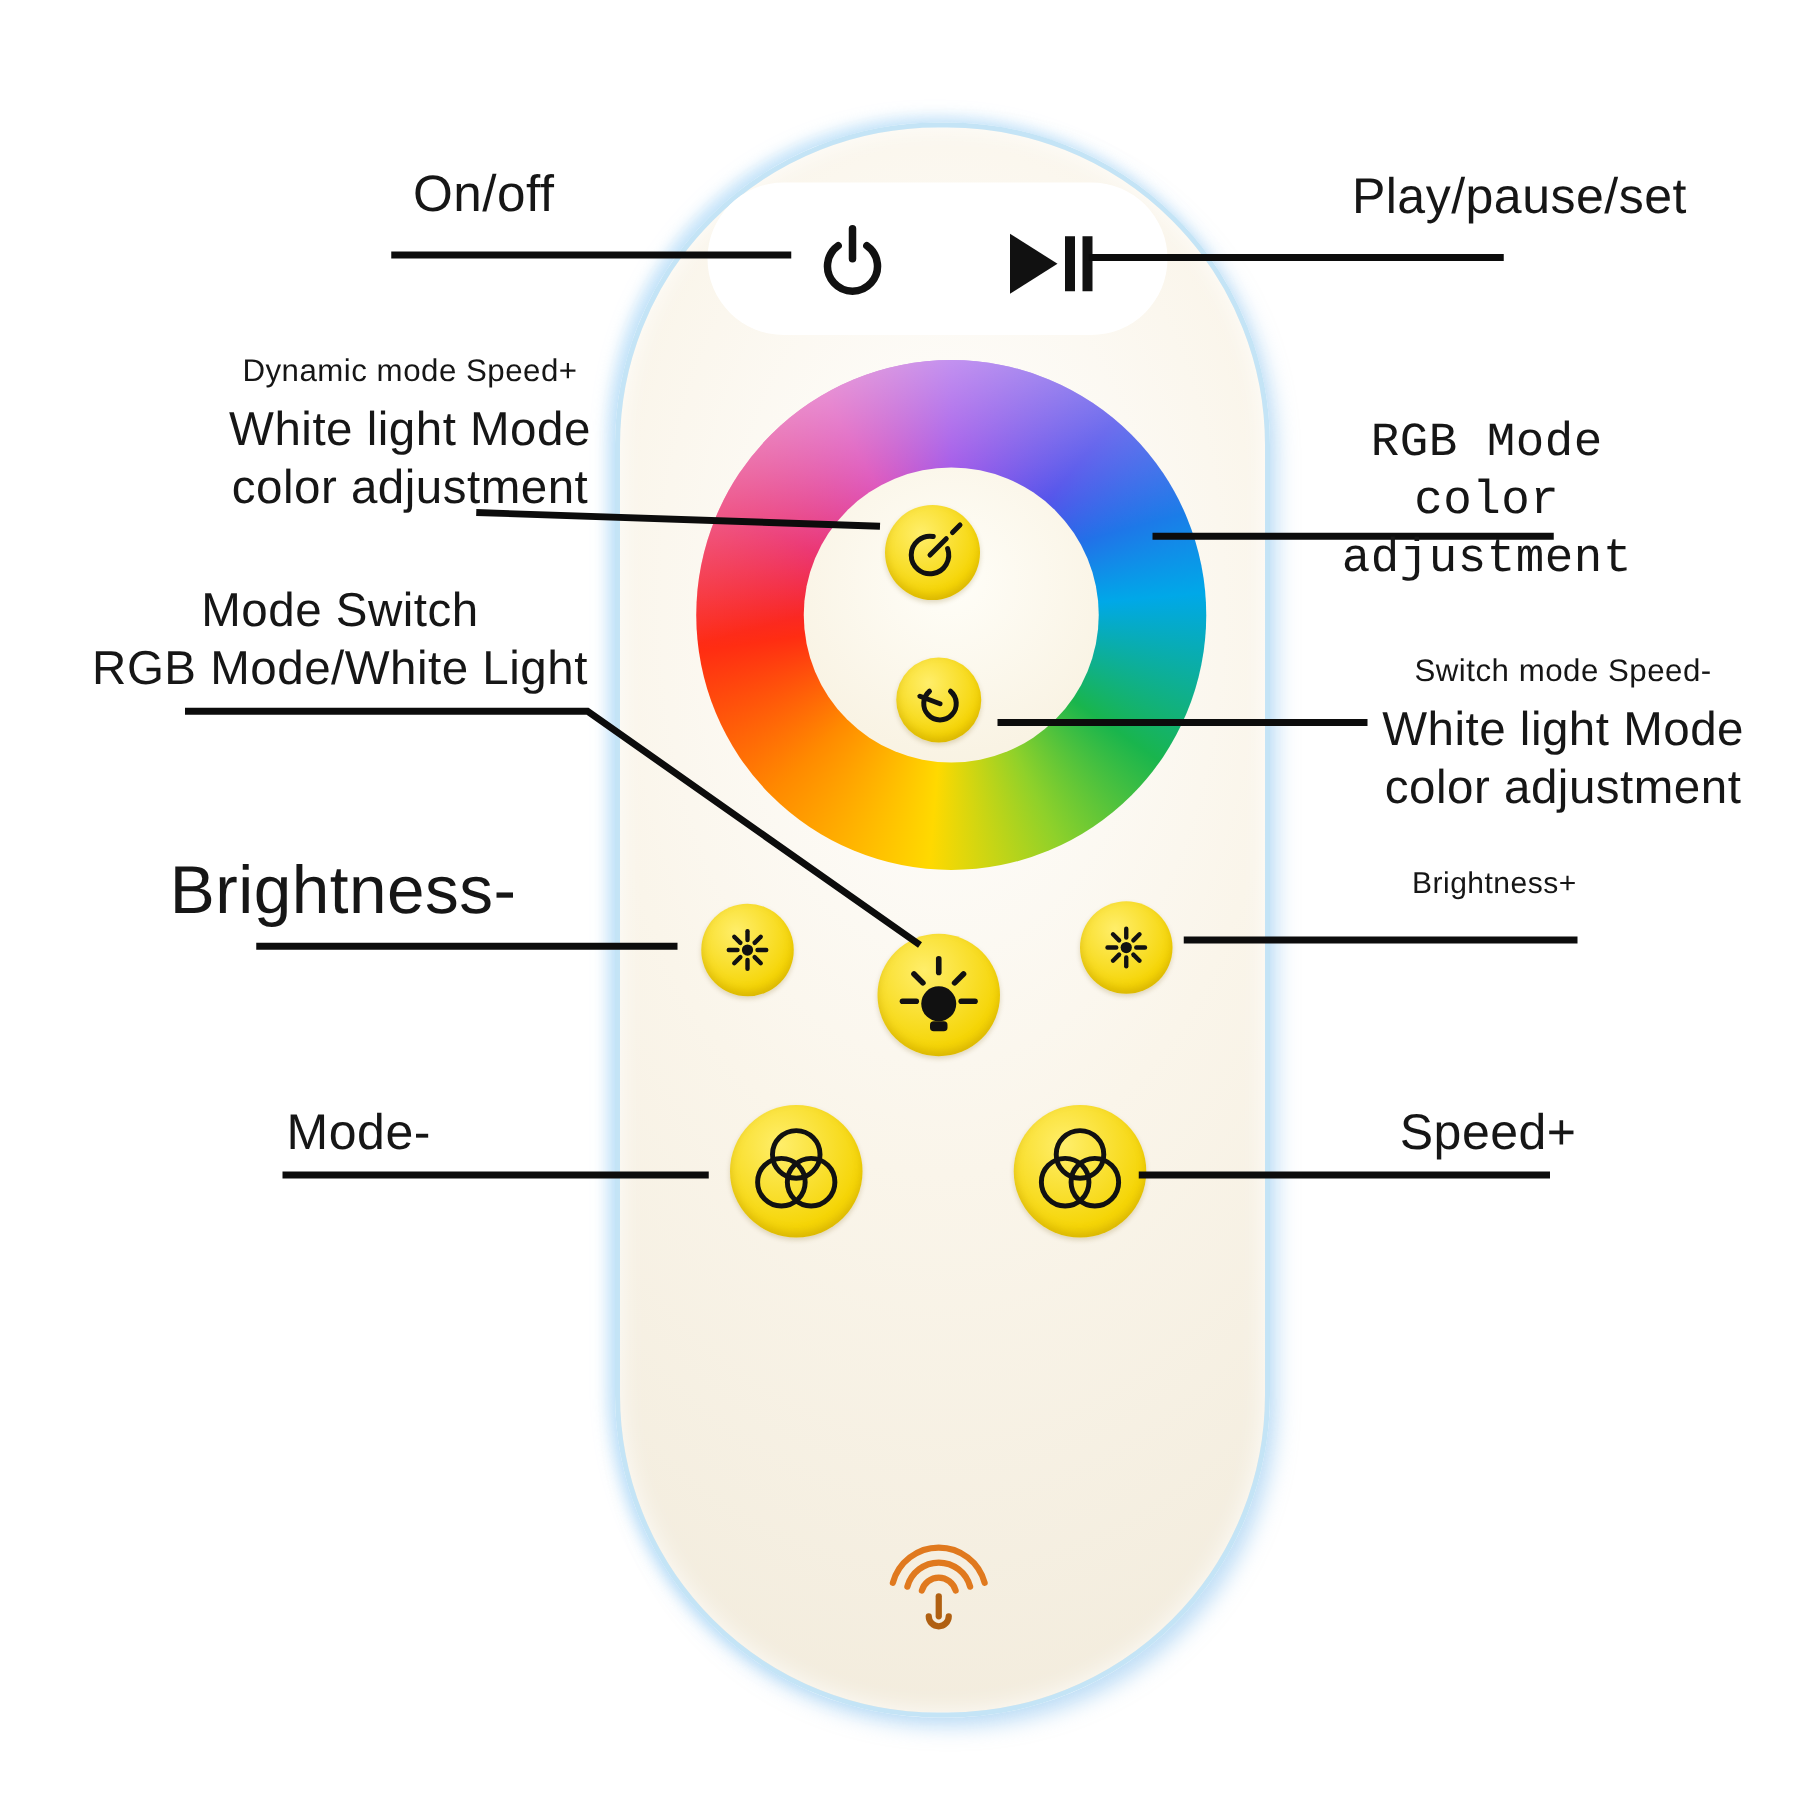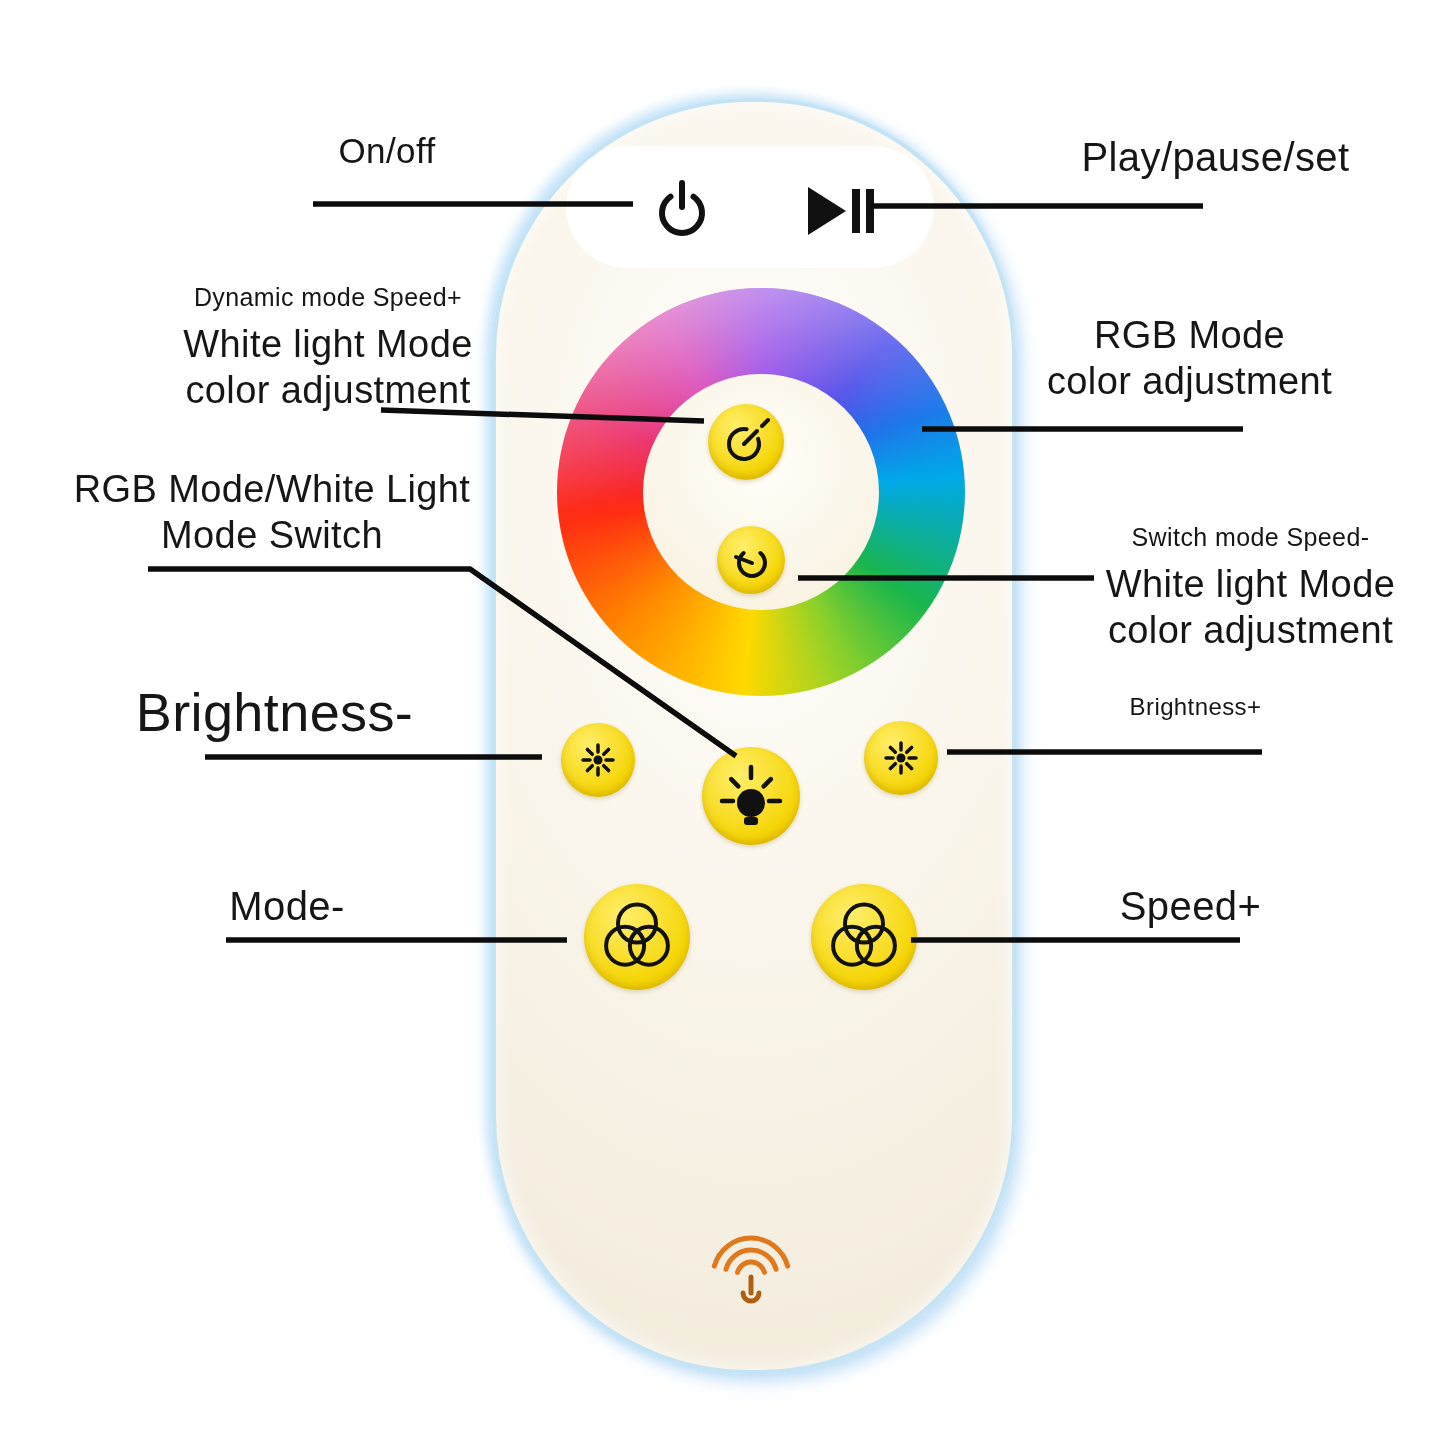--- a/index.html
+++ b/index.html
@@ -5,21 +5,21 @@
   html,body{margin:0;padding:0;}
   body{
     width:1445px;height:1445px;position:relative;overflow:hidden;
     background:#ffffff;color:#161616;
     font-family:"Liberation Sans", sans-serif;
   }
   
   .label{position:absolute;text-align:center;line-height:1.22;letter-spacing:.4px;z-index:30;}
   .label .big{font-size:38px;}
   .label .small{font-size:25px;margin-bottom:8px;margin-top:32px;}
-  .lbl40{font-size:35px;}
+  .lbl40{font-size:41px;}
   
   svg.lines{position:absolute;left:0;top:0;z-index:20;pointer-events:none;}
   
   .remote{
     position:absolute;left:492px;top:98px;width:516px;height:1268px;
     border-radius:258px;z-index:5;
     background:radial-gradient(120% 80% at 50% 30%, #ffffff 0%, #faf5ea 45%, #f1eada 100%);
     border:4px solid #c4e4f6;
     box-shadow:-6px -4px 12px rgba(150,205,245,.55), 6px 8px 16px rgba(140,195,240,.5),
                inset 0 0 20px rgba(255,255,255,.85);
@@ -196,28 +196,28 @@
 <div class="label lbl40" style="left:262px;top:130px;width:250px;">On/off</div>
 
 <div class="label lbl40" style="left:1043px;top:133px;width:345px;font-size:40px;">Play/pause/set</div>
 
 <div class="label" style="left:158px;top:250px;width:340px;">
   <div class="small">Dynamic mode Speed+</div>
   <div class="big">White light Mode</div>
   <div class="big">color adjustment</div>
 </div>
 
-<div class="label" style="left:1022px;top:312px;width:335px;">
+<div class="label" style="left:1022px;top:332px;width:335px;font-family:Liberation Mono, monospace;">
   <div class="big">RGB Mode</div>
   <div class="big">color adjustment</div>
 </div>
 
 <div class="label" style="left:72px;top:466px;width:400px;">
+  <div class="big">Mode Switch</div>
   <div class="big">RGB Mode/White Light</div>
-  <div class="big">Mode Switch</div>
 </div>
 
 <div class="label" style="left:1078px;top:490px;width:345px;">
   <div class="small">Switch mode Speed-</div>
   <div class="big">White light Mode</div>
   <div class="big">color adjustment</div>
 </div>
 
 <div class="label" style="left:132px;top:680px;width:285px;font-size:54px;">Brightness-</div>
 

